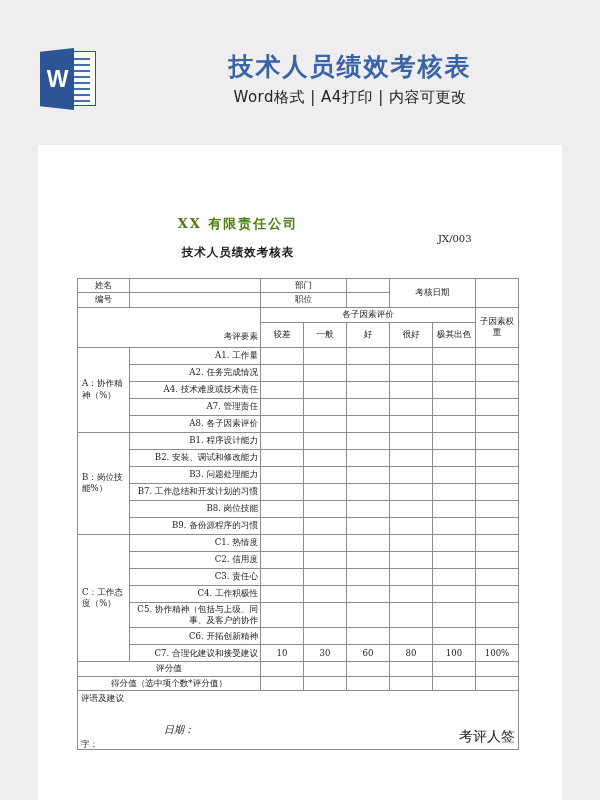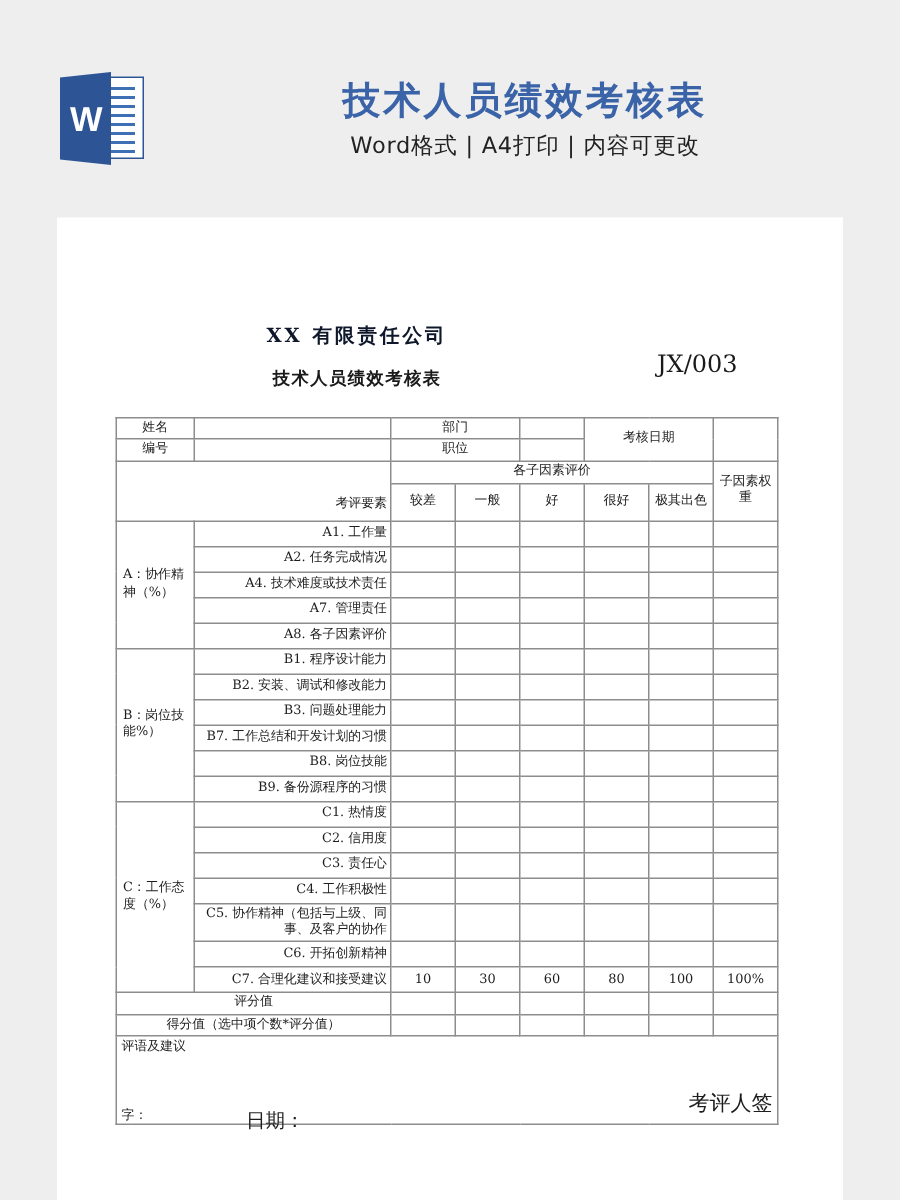--- a/index.html
+++ b/index.html
@@ -100,41 +100,41 @@
     background: #ffffff;
   }
 
   #doc-company {
     position: absolute;
     left: 0; top: 70px;
     width: 400px;
     text-align: center;
     font-size: 13px;
     font-weight: bold;
-    color: #0f172a;
+    color: #4d7c0f;
     letter-spacing: 2px;
     font-family: "DejaVu Serif", "Liberation Serif", serif;
   }
   #doc-subtitle {
     position: absolute;
     left: 0; top: 100px;
     width: 400px;
     text-align: center;
     font-size: 11.5px;
     font-weight: bold;
     color: #1a1a1a;
     letter-spacing: 1px;
     font-family: "DejaVu Serif", "Liberation Serif", serif;
   }
   #doc-code {
     position: absolute;
     left: 400px; top: 88px;
     width: 110px;
     text-align: left;
-    font-size: 16px;
+    font-size: 10px;
     color: #1a1a1a;
     font-family: "DejaVu Serif", "Liberation Serif", serif;
   }
 
   
   #form-table {
     position: absolute;
     left: 39px;
     top: 133px;
     width: 441px;
@@ -171,22 +171,23 @@
     right: 3px; top: 36px;
     font-size: 14px;
   }
   #sign-line {
     position: absolute;
     left: 3px; top: 48px;
     font-size: 8.6px;
   }
   #date-line {
     position: absolute;
-    left: 86px; top: 48px;
-    font-size: 13px;
+    left: 86px; top: 32px;
+    font-size: 10px;
+    font-style: italic;
   }
 </style>
 </head>
 <body>
 
 <div id="banner">
 
   <div id="word-icon">
     <div class="page">
       <div class="ln" style="top:6px"></div>

